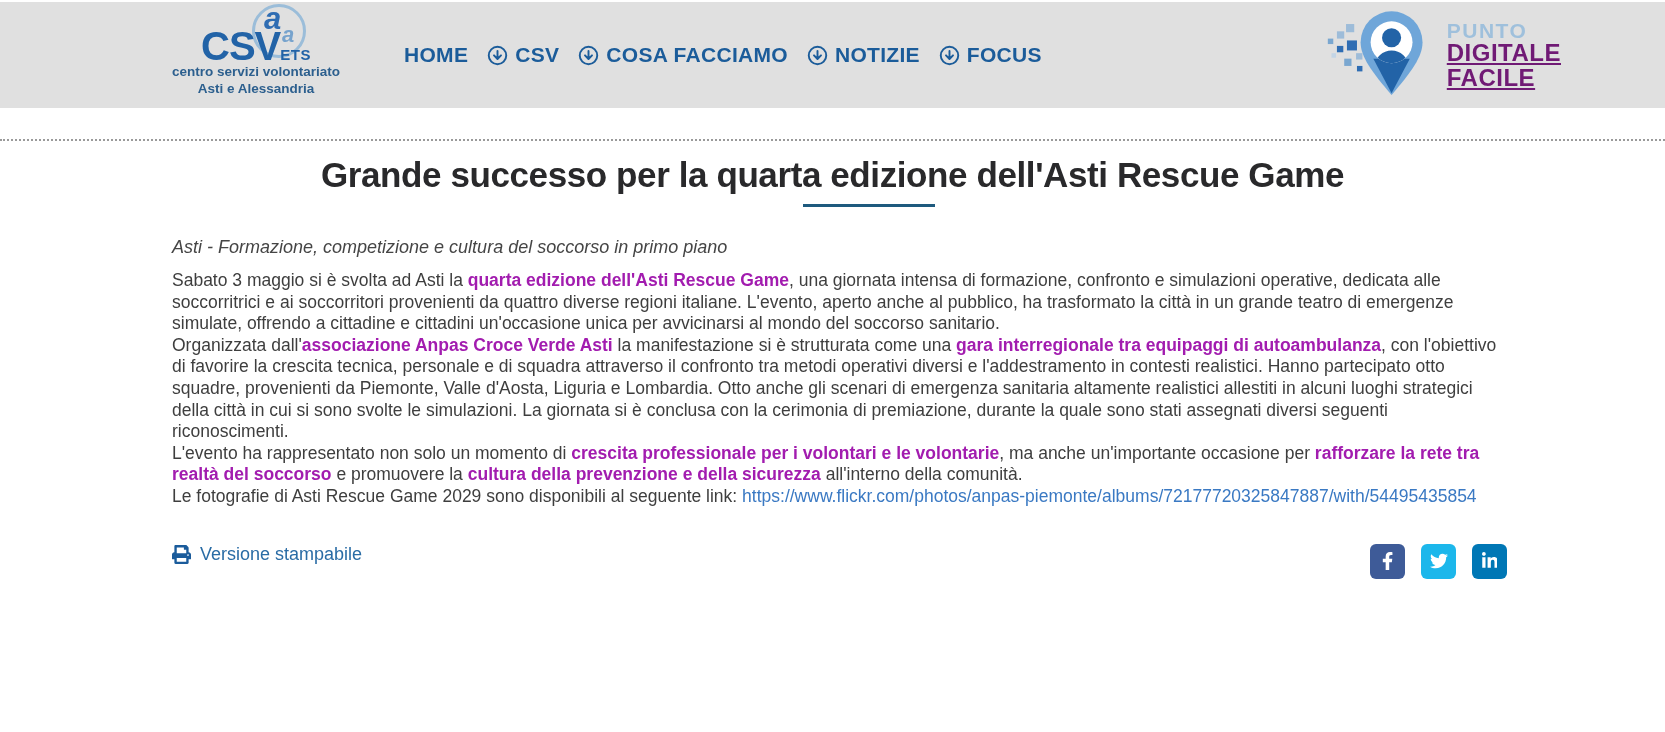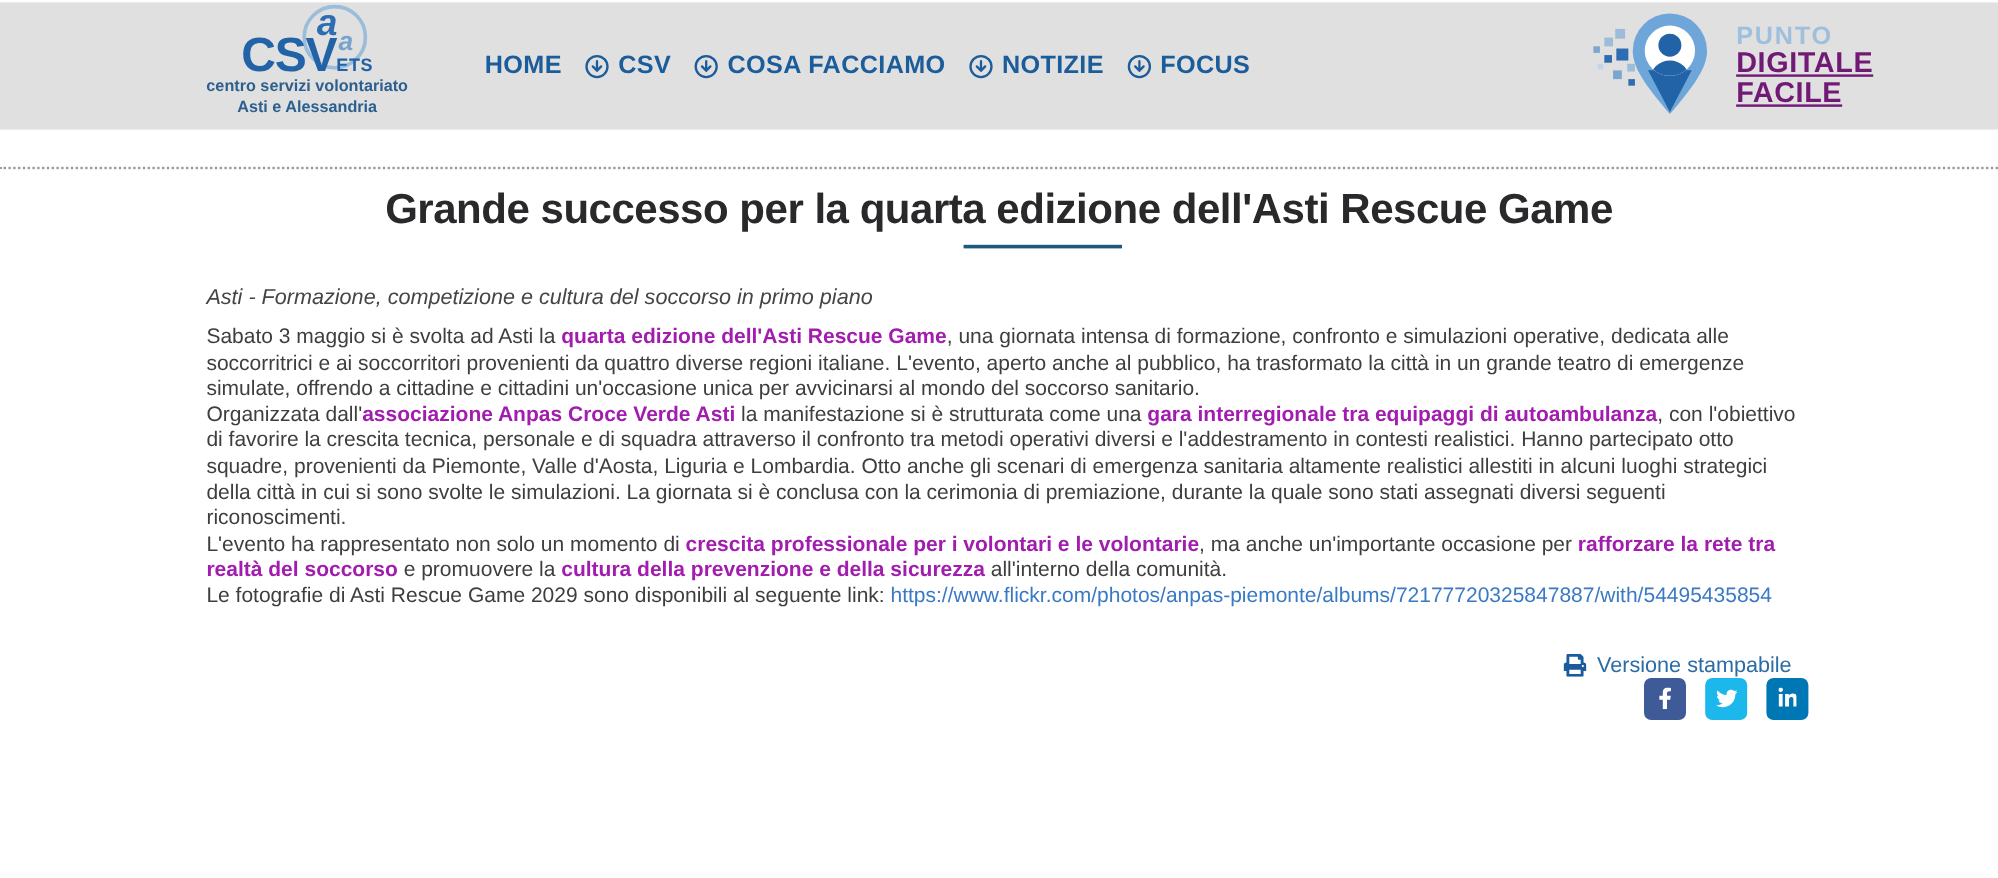--- a/index.html
+++ b/index.html
@@ -82,23 +82,22 @@
     color:#3e3e3e;
     width:1325px;
   }
   .article-body p { margin:0; }
   .article-body .b { font-weight:bold; color:#a21caf; }
   .text-link { color:#3a79c3; text-decoration:none; cursor:pointer; }
 
   
   .footer-row {
     margin-top:36px;
-    display:flex; align-items:flex-end; justify-content:space-between;
+    display:flex; align-items:flex-start; justify-content:space-between;
     width:100%;
-    flex-direction:column;
   }
   .print-link {
     display:inline-flex; align-items:center; gap:9px;
     color:#2a6ca5; font-size:18px; text-decoration:none; cursor:pointer;
   }
   .print-icon { line-height:0; }
   .print-icon svg { width:19px; height:19px; fill:#1a5b9b; display:block; }
   .social-row { display:flex; gap:16px; margin-right:-14px; }
   .social-btn {
     width:35px; height:35px; border-radius:6px;

